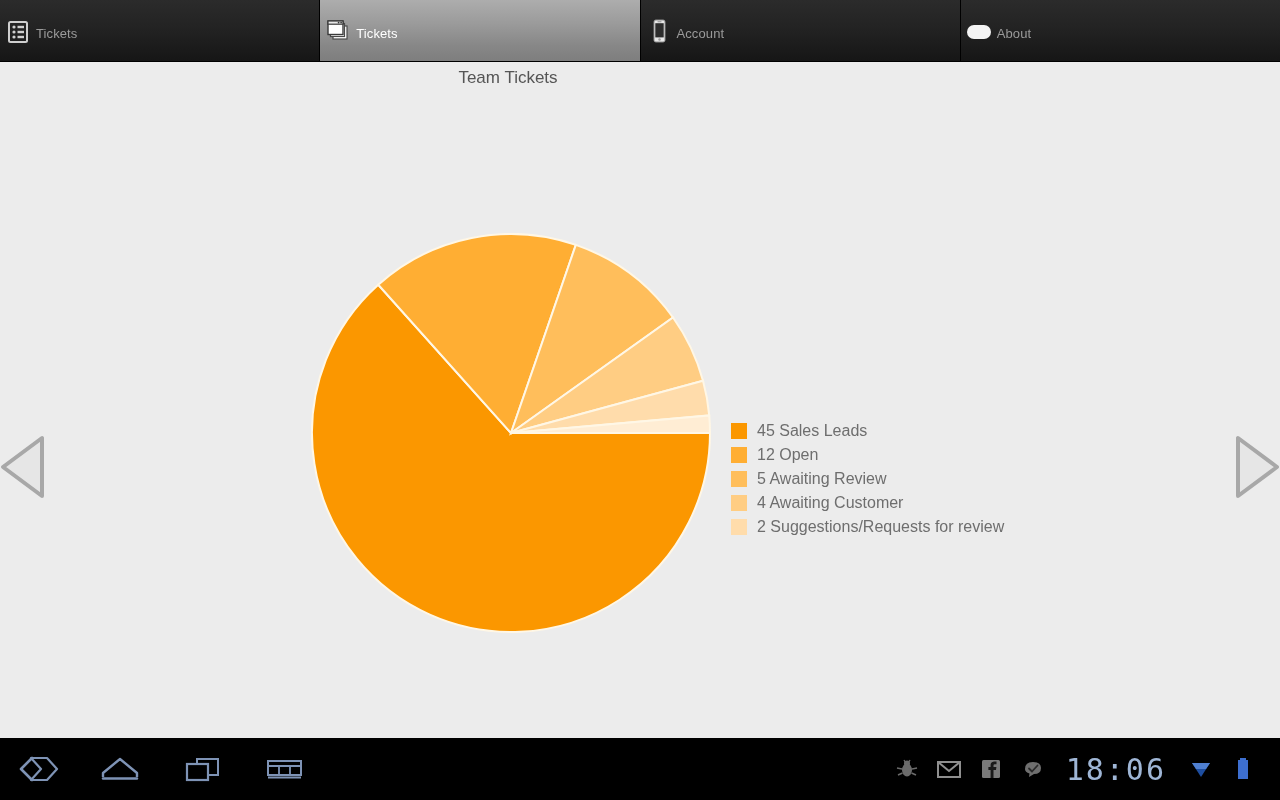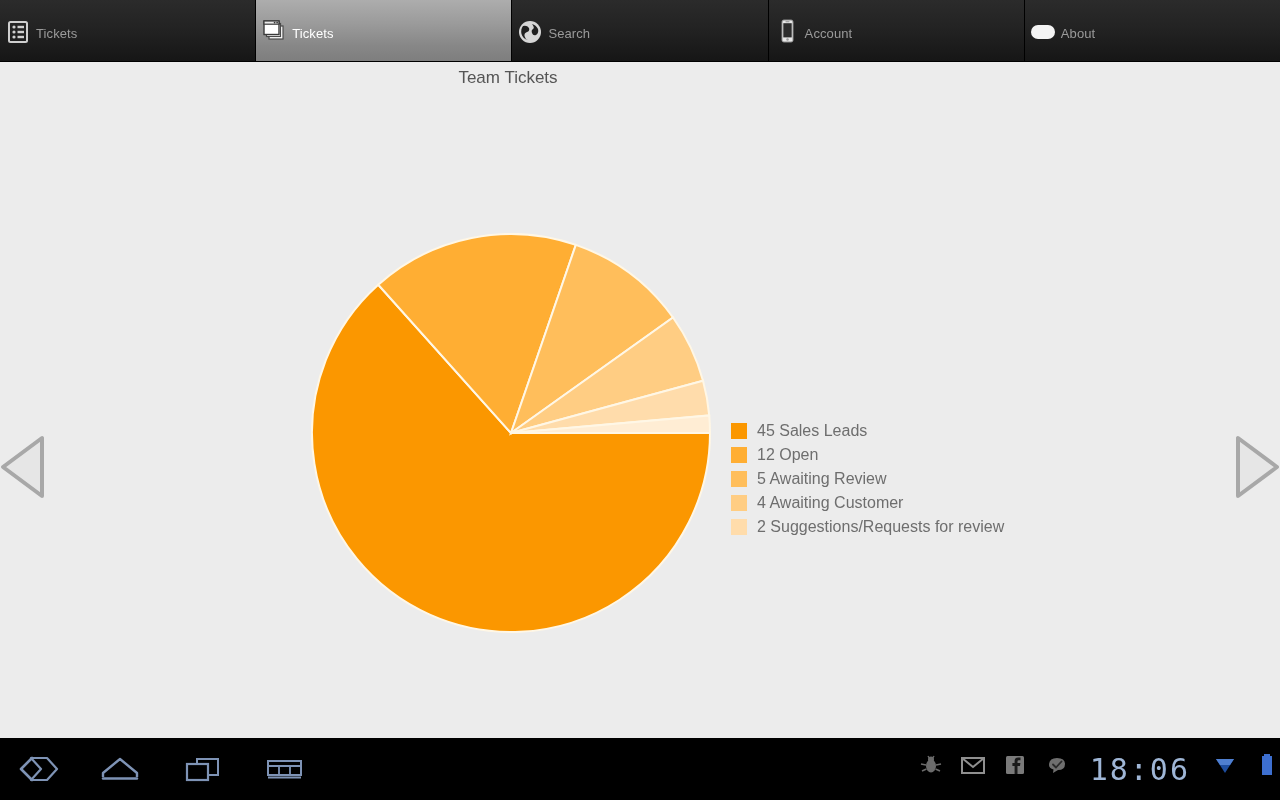--- a/index.html
+++ b/index.html
@@ -84,21 +84,21 @@
   .nav-right { left:1234px; }
 
   
   .sysbar {
     position:absolute; left:0; top:738px; width:1280px; height:62px;
     background:#000;
     display:flex; align-items:center;
   }
   .sys-left { display:flex; align-items:center; padding-left:14px; gap:34px; }
   .sys-spacer { flex:1 1 auto; }
-  .sys-right { display:flex; padding-right:0; gap:16px; }
+  .sys-right { display:flex; align-items:center; padding-right:24px; gap:16px; }
   .sys-btn { width:48px; height:40px; display:flex; align-items:center; justify-content:center; cursor:pointer; }
   .sys-ico { width:26px; height:26px; display:flex; align-items:center; justify-content:center; }
   .clock {
     font-family:"DejaVu Sans Mono", monospace;
     font-size:30px; color:#9fb6d6; letter-spacing:2px;
     margin:0 6px 0 4px;
   }
 </style>
 </head>
 <body>
@@ -129,30 +129,20 @@
           <rect x="6.5" y="5.5" width="14" height="13" fill="#ffffff" stroke="#4a4a4a" stroke-width="1.2"></rect>
           <rect x="4" y="3" width="15" height="13.5" fill="#ffffff" stroke="#3a3a3a" stroke-width="1.4"></rect>
           <rect x="4" y="3" width="15" height="3.2" fill="#e9e9e9" stroke="#3a3a3a" stroke-width="1.2"></rect>
           <circle cx="14.6" cy="4.6" r="0.9" fill="#3a3a3a"></circle>
           <circle cx="17.1" cy="4.6" r="0.9" fill="#3a3a3a"></circle>
         </svg>
       </span>
       <span class="tlabel">Tickets</span>
     </div>
 
-    <div class="tab">
-      <span class="ticon">
-        <svg width="26" height="26" viewBox="0 0 26 26">
-          <circle cx="13" cy="13" r="11" fill="#d6d6d6"></circle>
-          <path d="M6 7 Q10 6 12 9 Q13 12 10 13 Q7 14 7.5 17 Q8 20 11 21 Q6 20 4.5 15 Q3.5 10 6 7 Z" fill="#1f1f1f"></path>
-          <path d="M15 5 Q19 6 21 10 Q22 14 19 16 Q16 17 15 14 Q14 11 16 10 Q18 9 15 5 Z" fill="#1f1f1f"></path>
-        </svg>
-      </span>
-      <span class="tlabel">Search</span>
-    </div>
 
     <div class="tab">
       <span class="ticon">
         <svg width="26" height="28" viewBox="0 0 26 28">
           <rect x="8" y="2" width="11" height="22" rx="1.8" fill="#e8e8e8" stroke="#8d8d8d" stroke-width="1"></rect>
           <rect x="9.3" y="5.2" width="8.4" height="14.2" fill="#2c2c2c"></rect>
           <rect x="11.4" y="3.3" width="4.2" height="0.9" rx="0.45" fill="#8d8d8d"></rect>
           <circle cx="13.5" cy="21.6" r="1.25" fill="#9c9c9c"></circle>
         </svg>
       </span>

